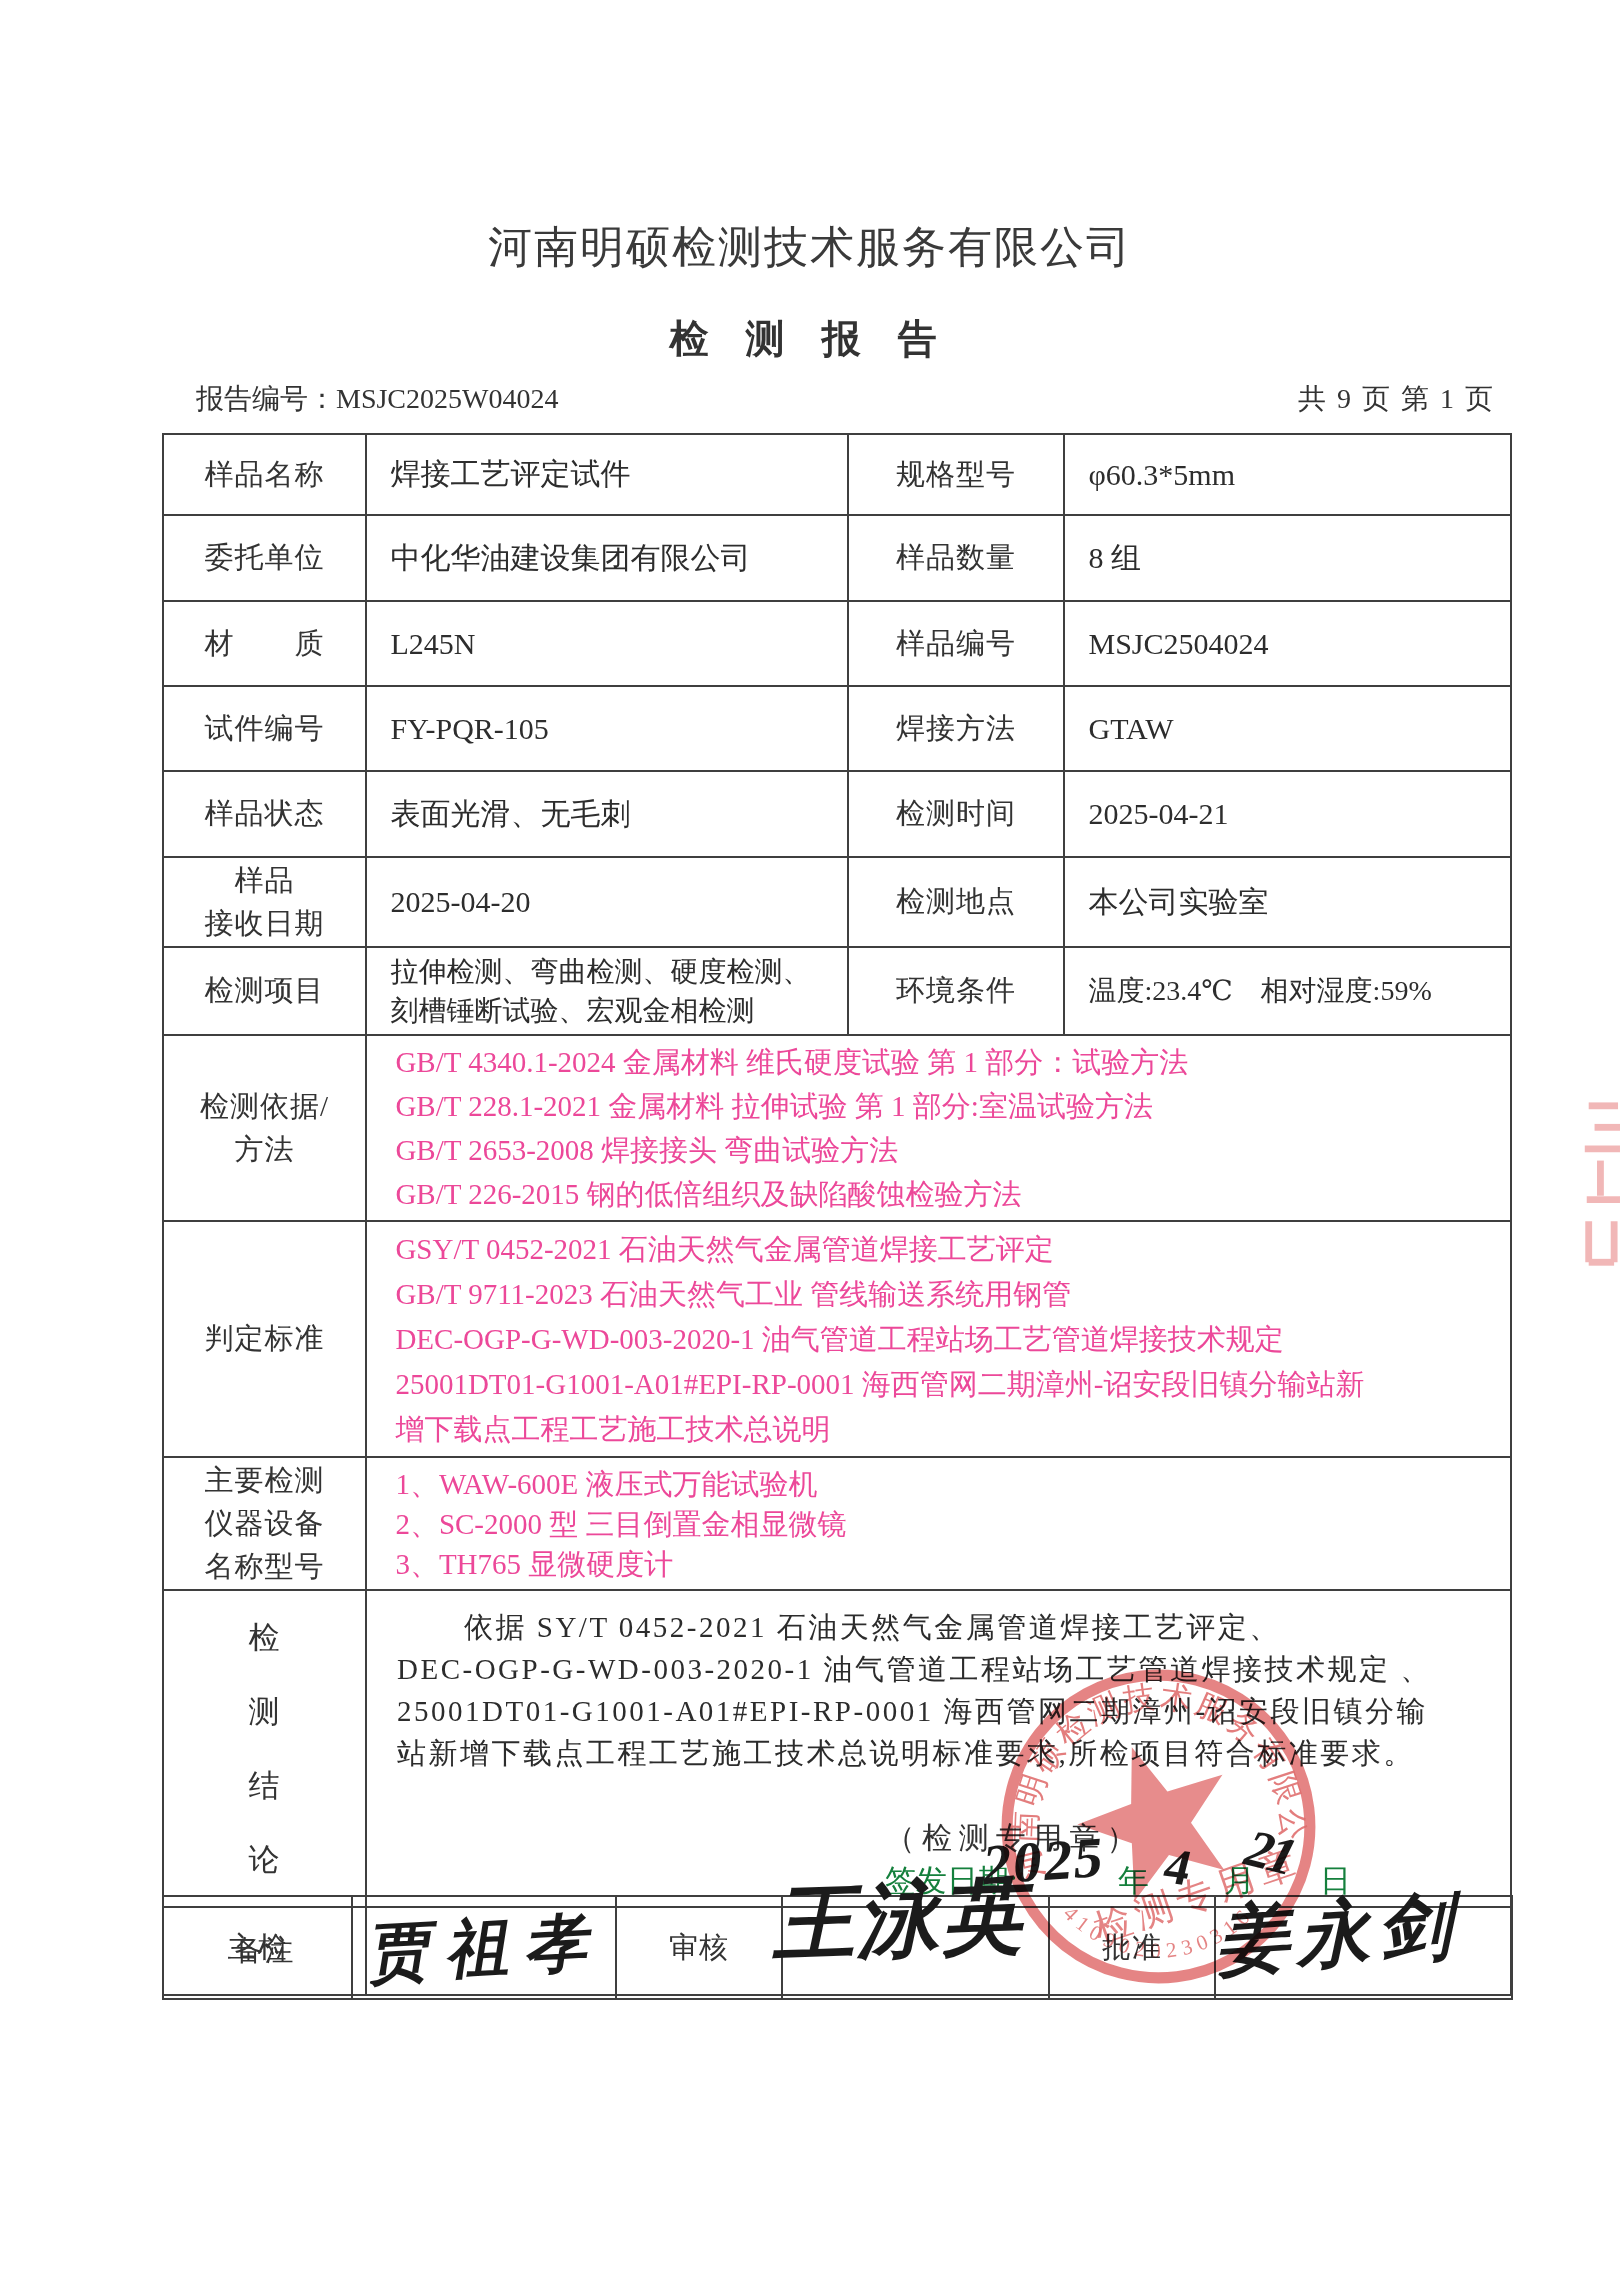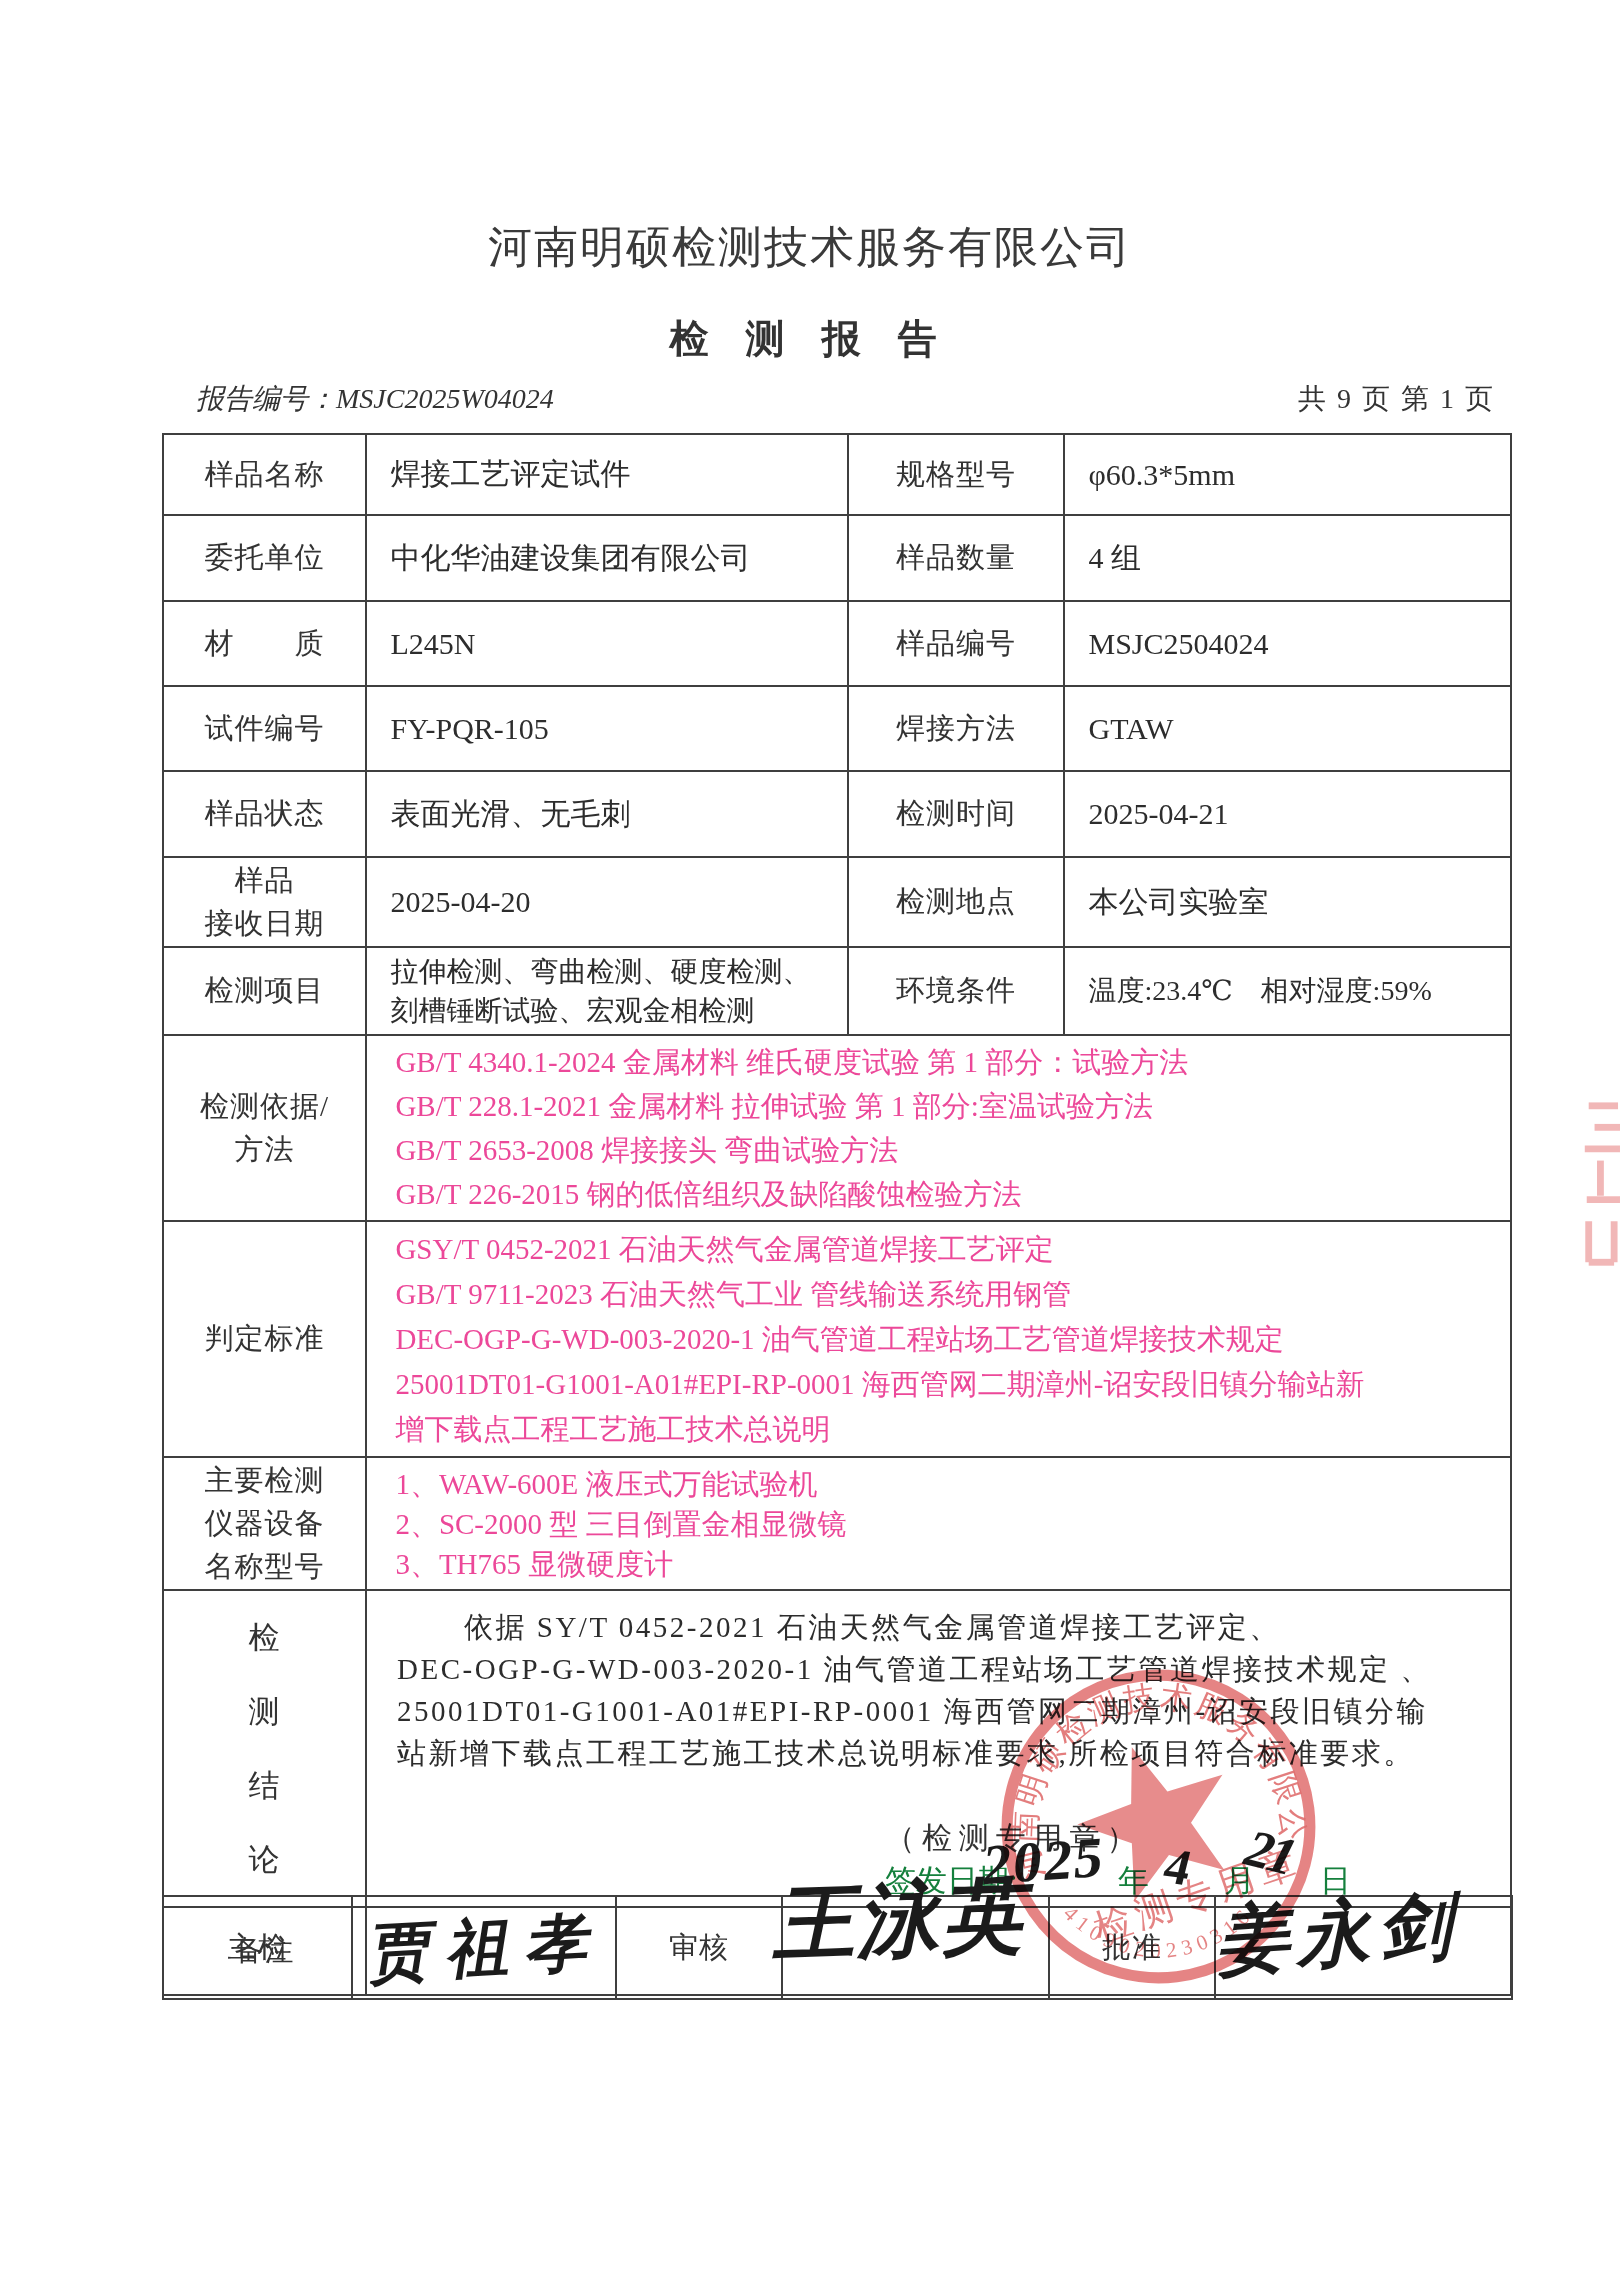--- a/index.html
+++ b/index.html
@@ -10,21 +10,21 @@
   }
   .company-title{
     position:absolute;top:218px;left:0;width:100%;text-align:center;
     font-size:44px;letter-spacing:2px;color:#3a3a3a;font-weight:500;
   }
   .doc-title{
     position:absolute;top:312px;left:0;width:100%;text-align:center;
     font-size:39px;letter-spacing:13.7px;color:#333;font-weight:700;
   }
   .meta-line{position:absolute;top:380px;left:196px;right:125px;height:41px;font-size:28px;color:#333;}
-  .meta-left{position:absolute;left:0;top:0;font-style:italic;}
+  .meta-left{position:absolute;left:0;top:0;}
   .meta-right{position:absolute;right:0;top:0;letter-spacing:2px;}
 
   table.rpt{border-collapse:collapse;table-layout:fixed;}
   table.rpt td{border:2px solid #3f3f3f;vertical-align:middle;overflow:visible;}
   .tbl-main{position:absolute;left:162px;top:433px;width:1348px;border:2.9px solid #3a3a3a;}
   .tbl-sign{position:absolute;left:162px;top:1895px;width:1348px;border:2.9px solid #3a3a3a;}
 
   td.lbl{text-align:center;font-size:29px;color:#333;letter-spacing:1px;}
   td.val{font-size:30px;padding-left:23.5px;color:#2d2d2d;}
   .lbl-line{line-height:43px;}
@@ -85,21 +85,21 @@
         <tr style="height:81px">
       <td class="lbl">样品名称</td>
       <td class="val">焊接工艺评定试件</td>
       <td class="lbl">规格型号</td>
       <td class="val">φ60.3*5mm</td>
     </tr>
     <tr style="height:86px">
       <td class="lbl">委托单位</td>
       <td class="val">中化华油建设集团有限公司</td>
       <td class="lbl">样品数量</td>
-      <td class="val">4 组</td>
+      <td class="val">8 组</td>
     </tr>
     <tr style="height:85px">
       <td class="lbl">材　　质</td>
       <td class="val">L245N</td>
       <td class="lbl">样品编号</td>
       <td class="val">MSJC2504024</td>
     </tr>
     <tr style="height:85px">
       <td class="lbl">试件编号</td>
       <td class="val">FY-PQR-105</td>

